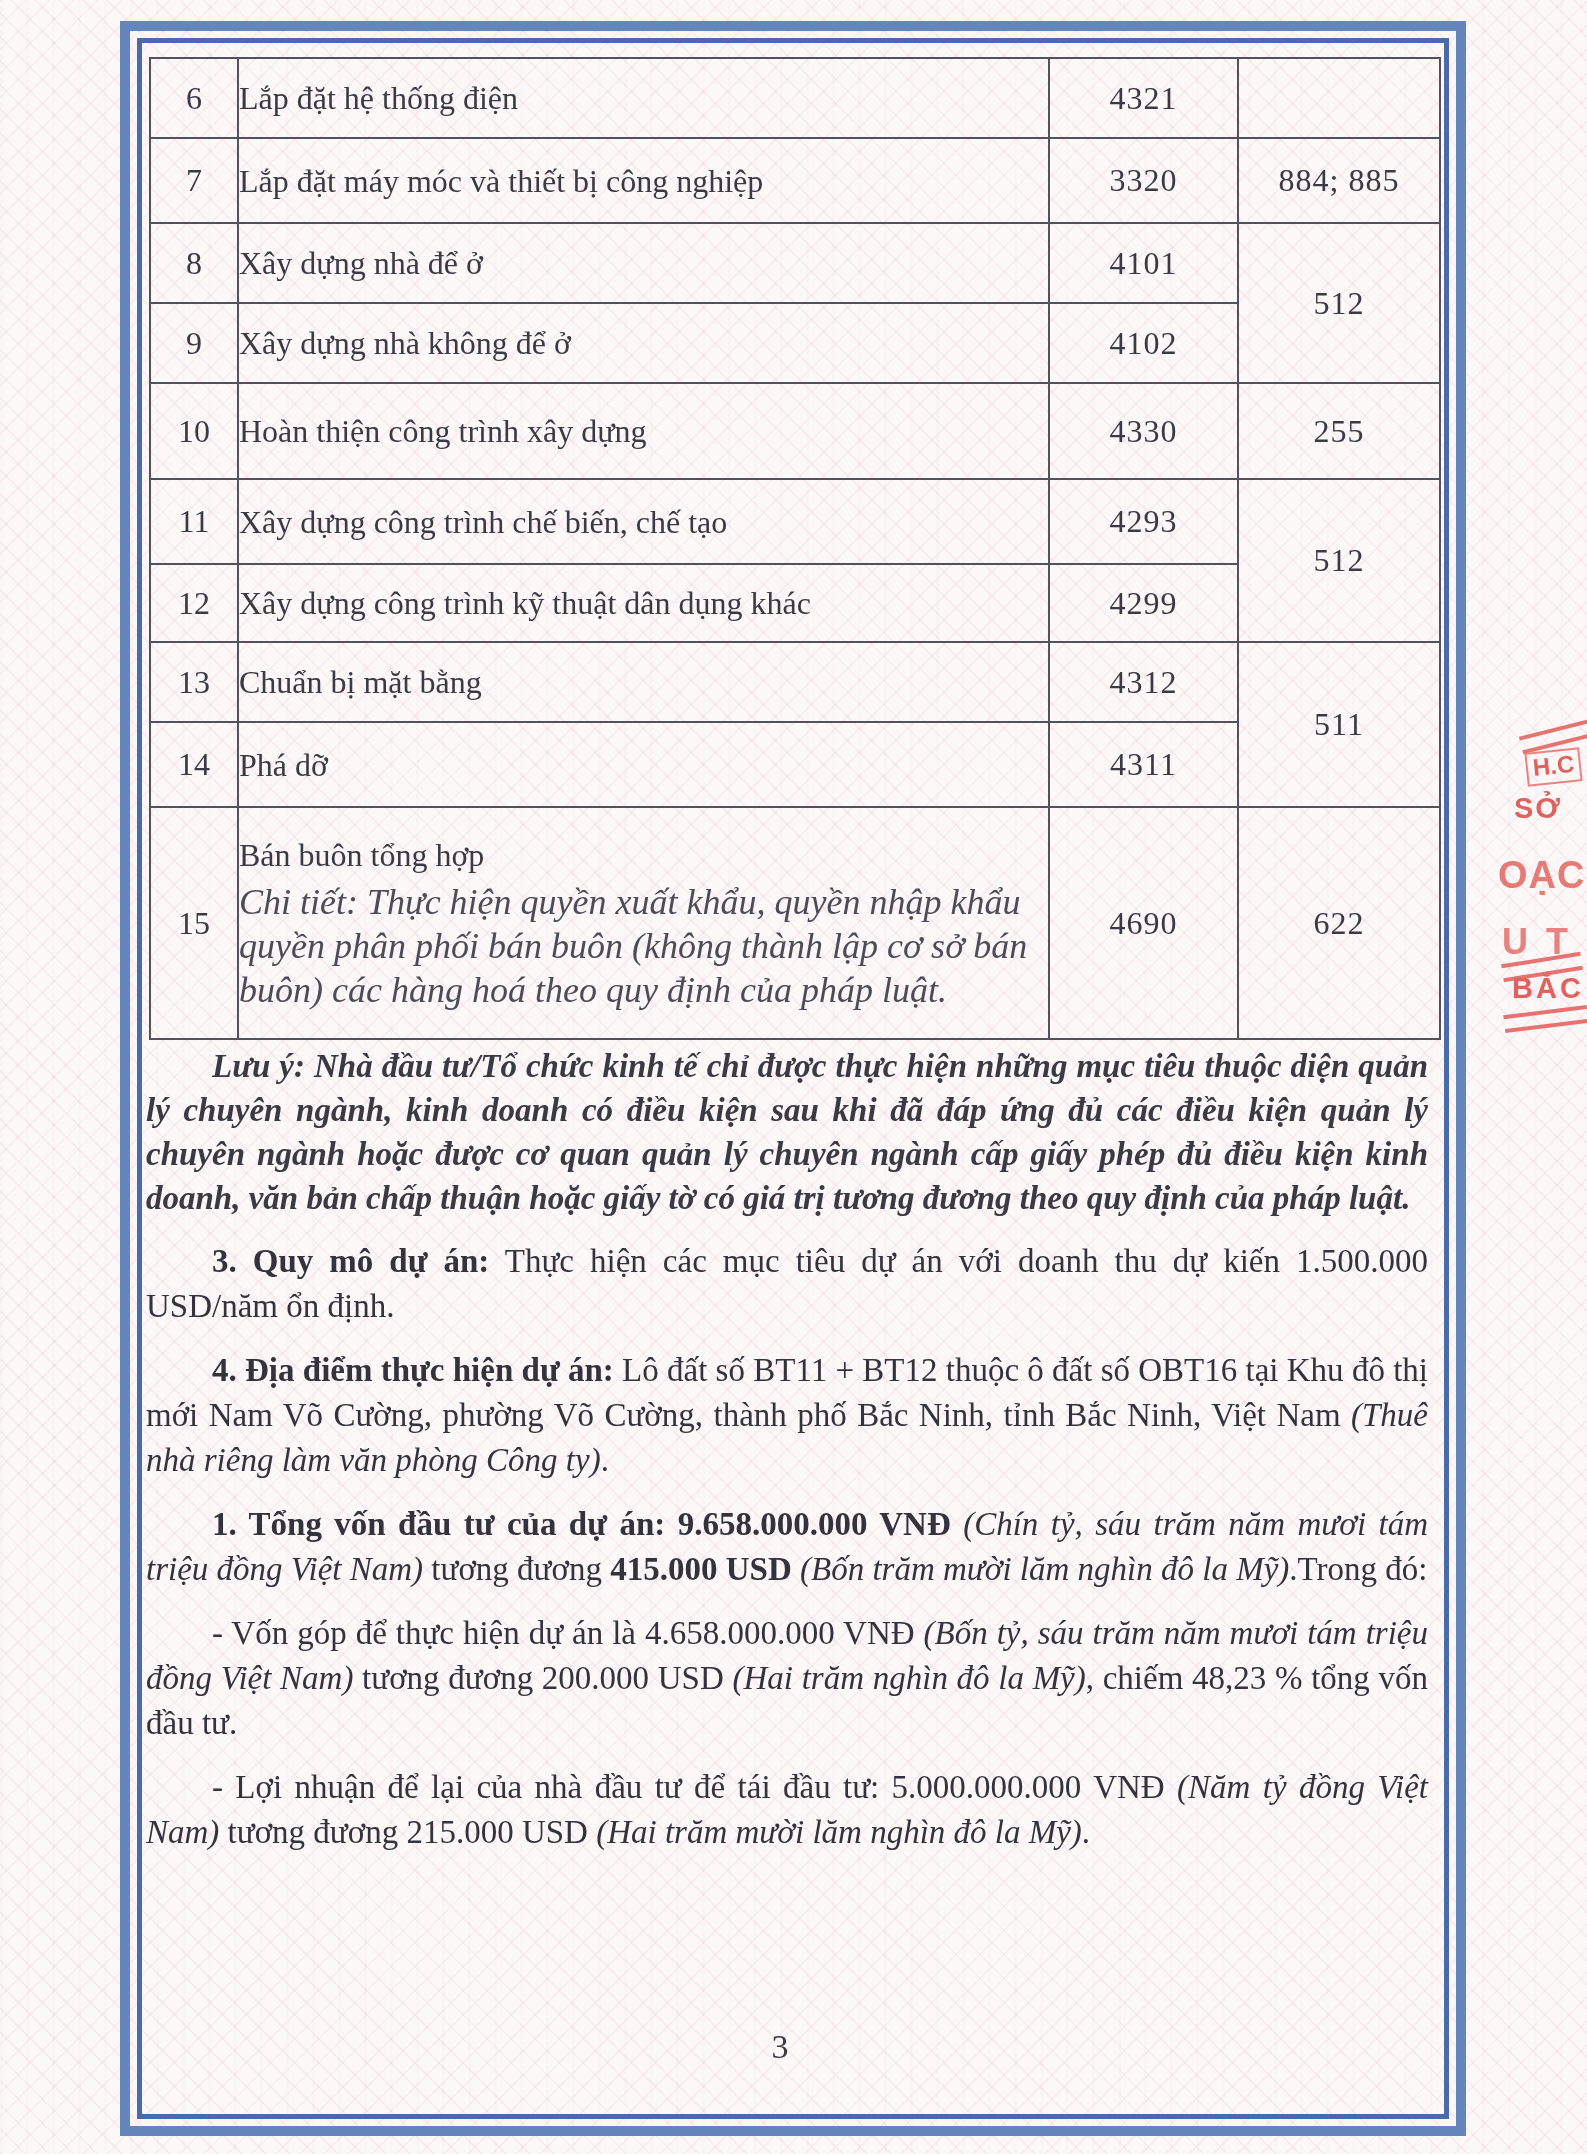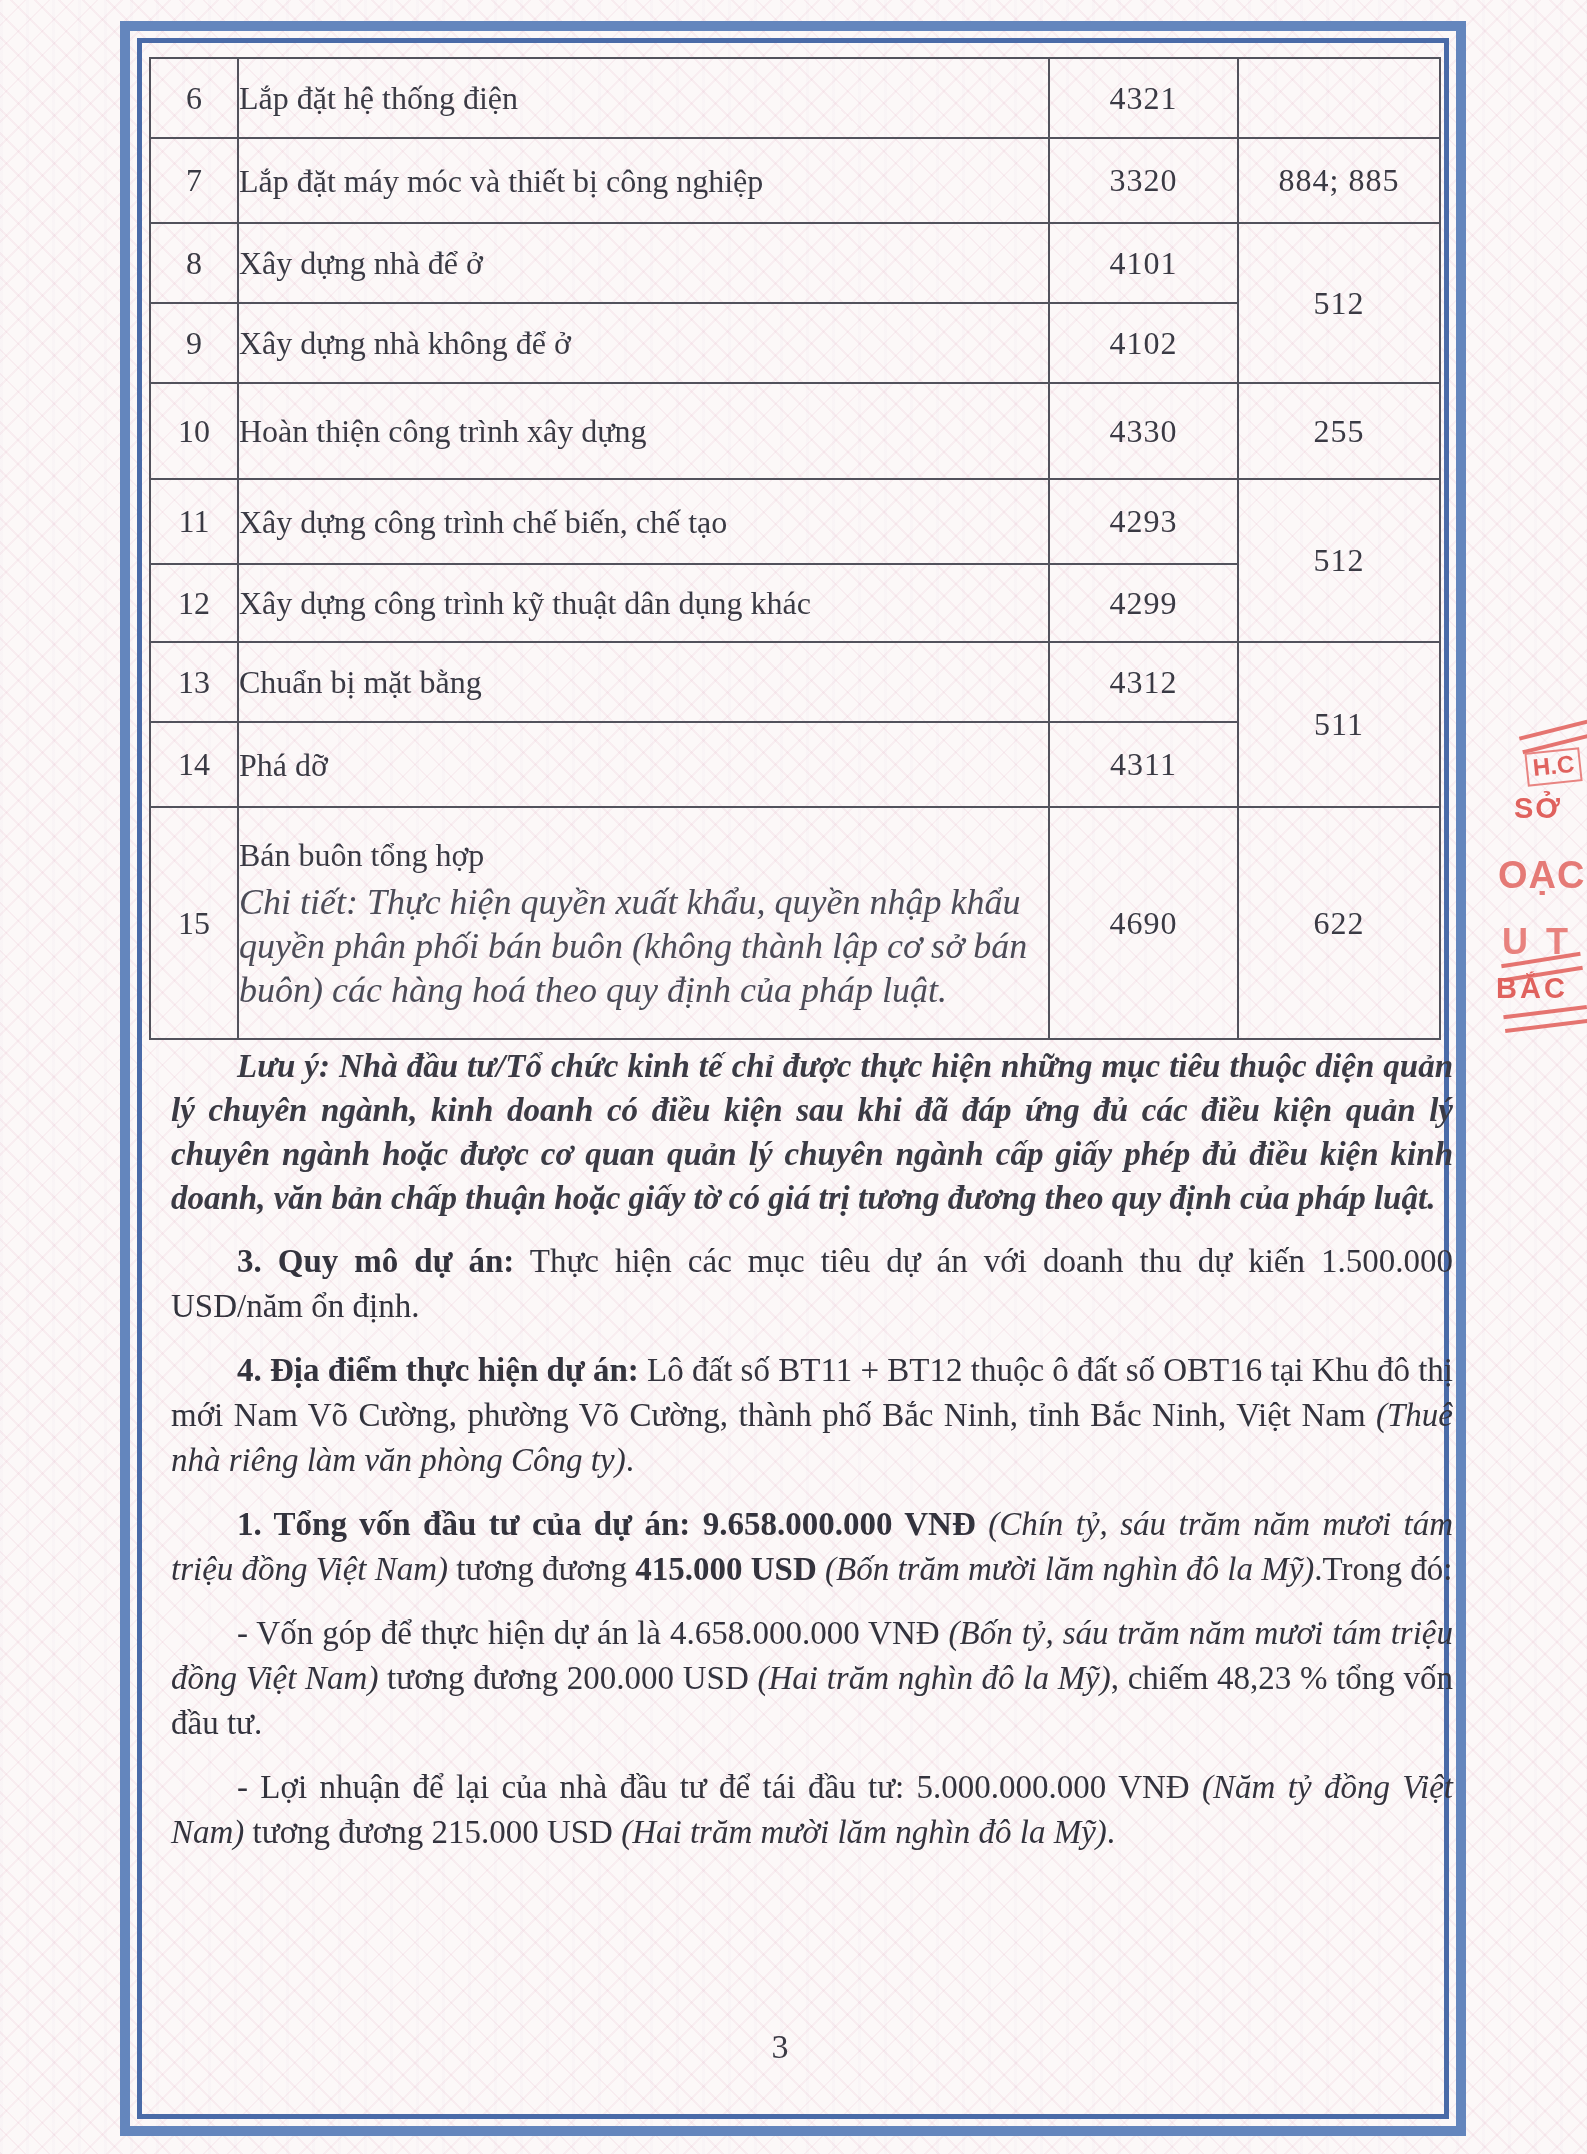--- a/index.html
+++ b/index.html
@@ -28,42 +28,42 @@
   }
   td.c-stt{text-align:center;color:#44444e;}
   td.c-name{text-align:left;padding-left:24px;padding-right:14px;line-height:40px;}
   td.c-code{text-align:center;letter-spacing:1px;color:#474752;}
   td.c-cpc{text-align:center;letter-spacing:1px;color:#474752;}
   td.top-align{vertical-align:top;padding-top:22px;}
   td.stt-top{vertical-align:top;padding-top:26px;}
   .nm{line-height:42px;}
   .detail{font-style:italic;color:#4c4c58;font-size:36px;line-height:44px;margin-top:4px;padding-right:14px;}
 
-  .body-text{position:absolute;left:171px;top:1044px;width:1282px;}
+  .body-text{position:absolute;left:146px;top:1044px;width:1282px;}
   .body-text p{margin:0;text-align:justify;}
   p.note{
     font-weight:bold;font-style:italic;
     font-size:33px;line-height:44px;color:#3a3a44;
     text-indent:66px;
   }
   p.para{font-size:33px;line-height:45px;text-indent:66px;margin-top:19px;color:#33333d;}
   .lbl{font-weight:bold;}
   .it{font-style:italic;}
 
   .stamp{position:absolute;left:1494px;top:726px;width:200px;height:290px;
     color:#e0625e;font-family:"Liberation Sans","DejaVu Sans",sans-serif;font-weight:bold;}
   .stamp .frag{position:absolute;white-space:nowrap;}
   .arc{position:absolute;height:10px;border-top:4px solid #e57470;border-bottom:4px solid #e57470;}
   .arc1{top:2px;left:26px;width:70px;transform:rotate(-14deg);}
   .f-hc{top:24px;left:32px;font-size:24px;border:2px solid #e88481;padding:0 5px 2px 5px;transform:rotate(-6deg);}
   .f-so{top:66px;left:20px;font-size:29px;letter-spacing:2px;}
   .f-oach{top:128px;left:4px;font-size:38px;color:#e57a76;letter-spacing:1px;}
   .f-ut{top:195px;left:8px;font-size:36px;color:#e8827e;letter-spacing:4px;}
   .arc2{top:232px;left:8px;width:80px;transform:rotate(-9deg);}
-  .f-bac{top:246px;left:2px;font-size:29px;letter-spacing:3px;}
+  .f-bac{top:246px;left:18px;font-size:29px;letter-spacing:3px;}
   .arc3{top:284px;left:10px;width:84px;transform:rotate(-7deg);}
 
   .page-number{position:absolute;left:700px;top:2028px;width:160px;text-align:center;
     font-size:34px;color:#3a3a44;}
 </style>
 </head>
 <body>
 
 <div class="page">
 

